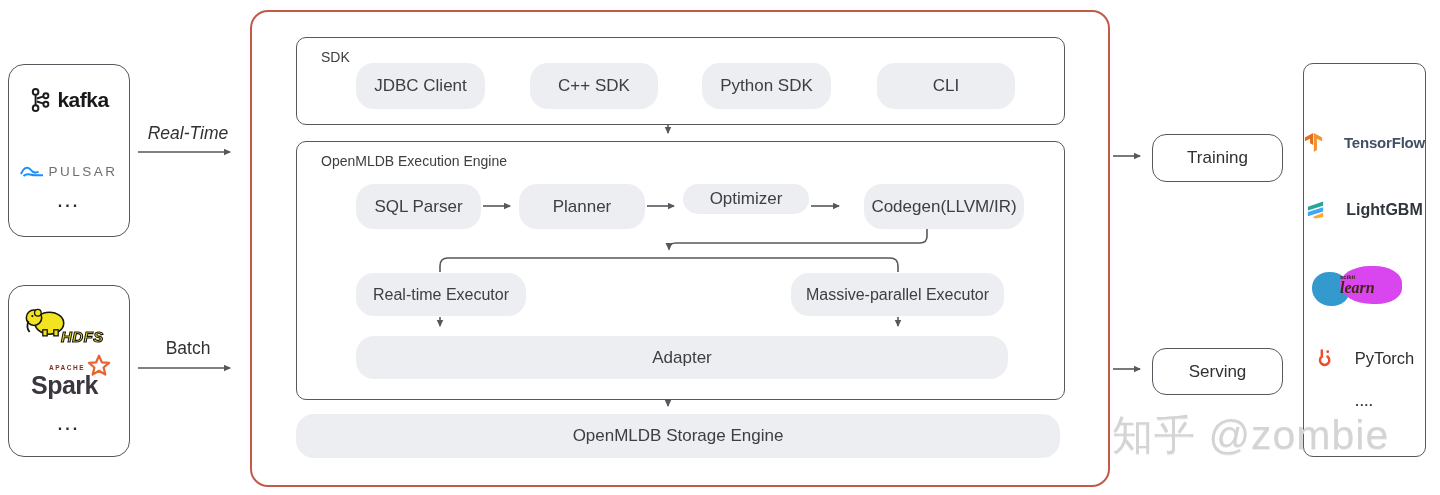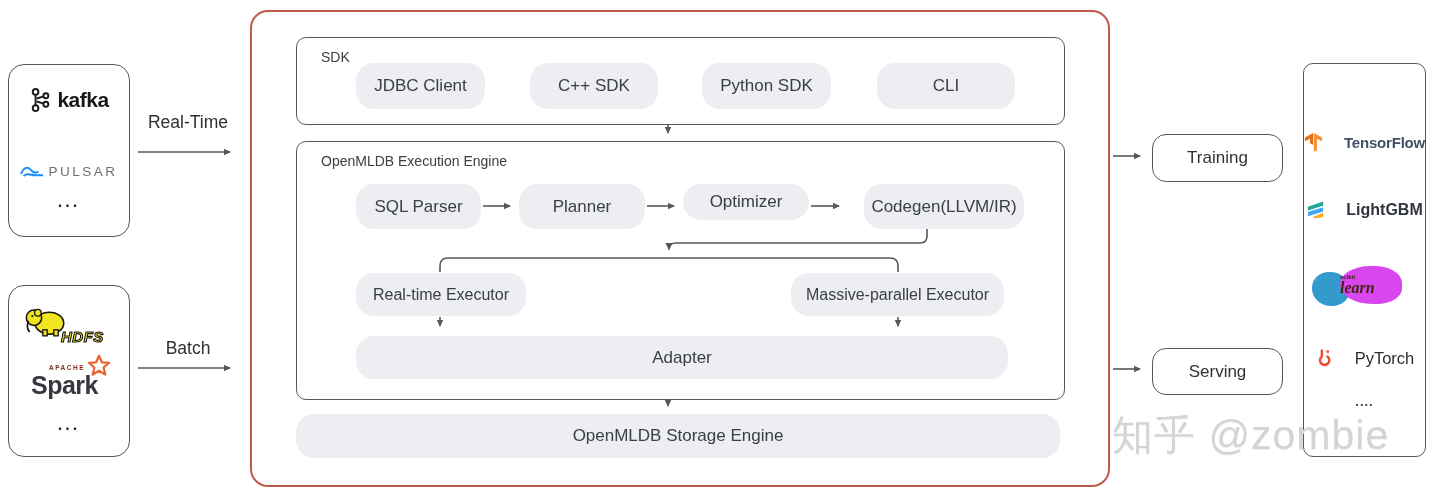--- a/index.html
+++ b/index.html
@@ -89,38 +89,38 @@
       <span class="abs spark-text" style="left:0;top:11px;">Spark</span>
       <span class="abs" style="left:56px;top:-8px;">
         <svg width="24" height="24" viewBox="0 0 22 22" fill="#fff" stroke="#e8632f" stroke-width="2" stroke-linejoin="round">
           <path d="M11,1.5 L13.6,7.6 L20.2,8.1 L15.2,12.4 L16.8,18.9 L11,15.4 L5.2,18.9 L6.8,12.4 L1.8,8.1 L8.4,7.6 Z"></path>
         </svg>
       </span>
     </div>
     <div class="abs dots" style="left:0;right:0;top:130px;">...</div>
   </div>
 
-  <div class="abs flowlabel" style="left:133px;top:112px;width:110px;">Real-Time</div>
+  <div class="abs flowlabel" style="left:133px;top:123px;width:110px;font-style:italic;">Real-Time</div>
   <div class="abs flowlabel" style="left:133px;top:338px;width:110px;">Batch</div>
 
   <div class="abs corebox" style="left:250px;top:10px;width:856px;height:473px;"></div>
 
   <div class="abs innerbox" style="left:296px;top:37px;width:767px;height:86px;">
     <div class="abs boxtitle" style="left:24px;top:11px;">SDK</div>
     <div class="chip" style="left:59px;top:25px;width:129px;height:46px;">JDBC Client</div>
     <div class="chip" style="left:233px;top:25px;width:128px;height:46px;">C++ SDK</div>
     <div class="chip" style="left:405px;top:25px;width:129px;height:46px;">Python SDK</div>
     <div class="chip" style="left:580px;top:25px;width:138px;height:46px;">CLI</div>
   </div>
 
   <div class="abs innerbox" style="left:296px;top:141px;width:767px;height:257px;">
     <div class="abs boxtitle" style="left:24px;top:11px;">OpenMLDB Execution Engine</div>
     <div class="chip" style="left:59px;top:42px;width:125px;height:45px;">SQL Parser</div>
     <div class="chip" style="left:222px;top:42px;width:126px;height:45px;">Planner</div>
-    <div class="chip" style="left:386px;top:42px;width:126px;height:36px;">Optimizer</div>
+    <div class="chip" style="left:386px;top:42px;width:126px;height:30px;">Optimizer</div>
     <div class="chip" style="left:551px;top:42px;width:160px;height:45px;margin-left:16px;">Codegen(LLVM/IR)</div>
     <div class="chip sm" style="left:59px;top:131px;width:170px;height:43px;">Real-time Executor</div>
     <div class="chip sm" style="left:494px;top:131px;width:213px;height:43px;">Massive-parallel Executor</div>
     <div class="chip" style="left:59px;top:194px;width:652px;height:43px;">Adapter</div>
   </div>
 
   <div class="chip" style="left:296px;top:414px;width:764px;height:44px;">OpenMLDB Storage Engine</div>
 
   <div class="abs roundbtn" style="left:1152px;top:134px;width:129px;height:46px;">Training</div>
   <div class="abs roundbtn" style="left:1152px;top:348px;width:129px;height:45px;">Serving</div>

